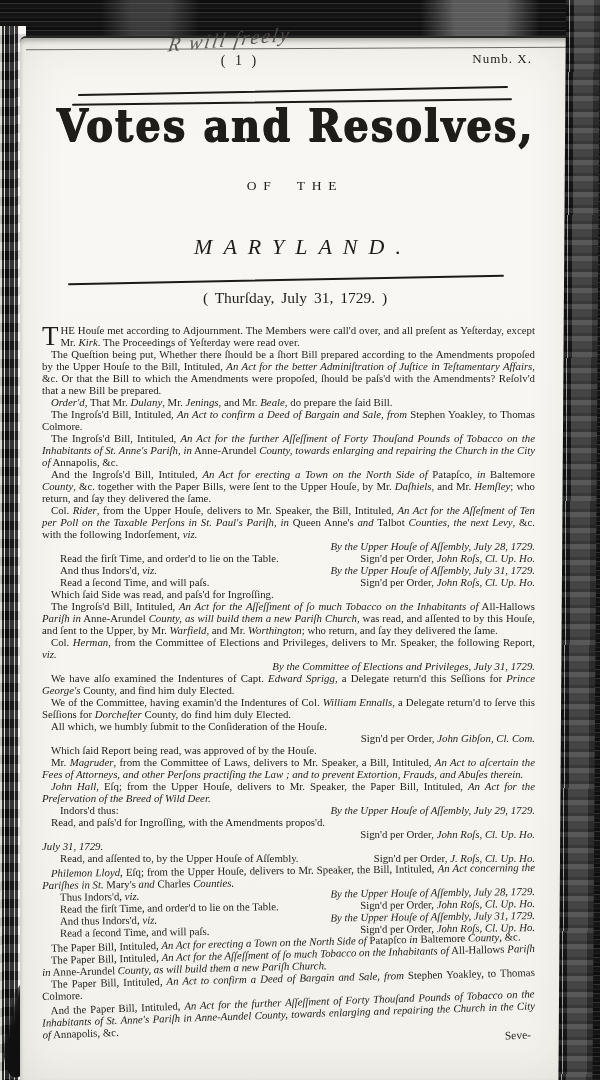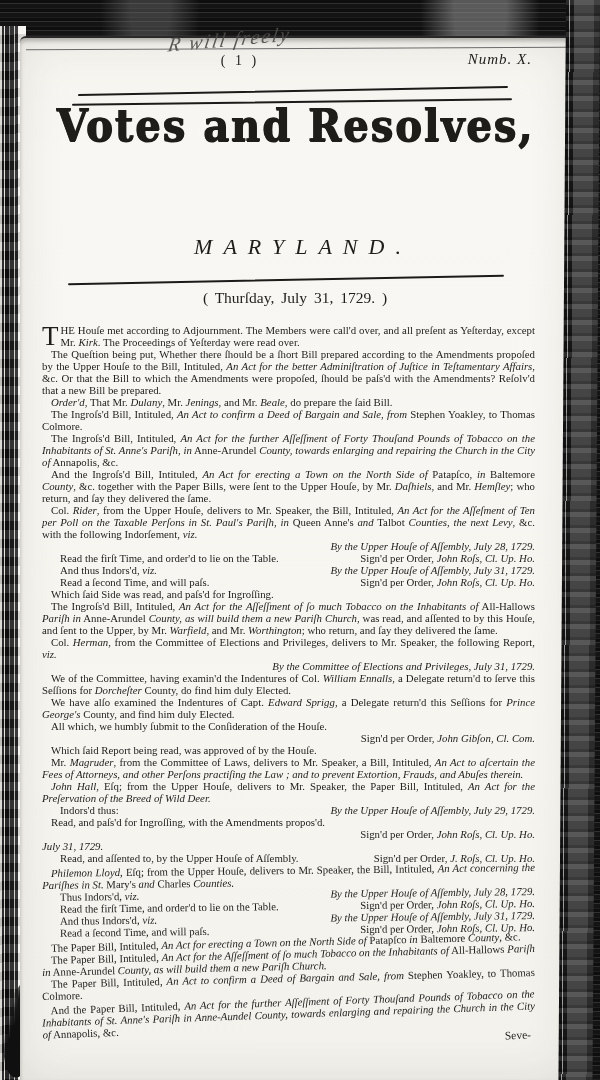--- a/index.html
+++ b/index.html
@@ -41,21 +41,21 @@
   .rule{position:absolute;background:#1c1b19;}
   .rule-top{top:10px;left:6px;right:4px;height:1px;background:#6a6a6a;transform:rotate(-.25deg);}
   .rule-a{top:52px;left:58px;right:62px;height:2px;transform:rotate(-1.1deg);border-radius:2px;}
   .rule-b{top:63px;left:52px;right:58px;height:2px;transform:rotate(-.7deg);border-radius:2px;}
   .rule-c{top:241px;left:48px;right:66px;height:2px;transform:rotate(-1.1deg);border-radius:2px;}
   .handwriting{
     position:absolute;top:-10px;left:148px;font-size:20px;font-style:italic;color:#4e4c48;
     transform:rotate(-5deg) skewX(-14deg);letter-spacing:2px;opacity:.9;white-space:nowrap;
   }
   .folio{position:absolute;top:15px;left:160px;width:120px;text-align:center;font-size:14px;letter-spacing:3px;}
-  .numb{position:absolute;top:13px;right:38px;font-size:15px;letter-spacing:1px;font-style:italic;}
+  .numb{position:absolute;top:13px;right:38px;font-size:13px;letter-spacing:1px;}
   .masthead{
     position:absolute;top:66px;left:0;right:0;text-align:center;
     font-family:"DejaVu Serif",serif;font-weight:bold;font-size:40px;line-height:1.1;
     letter-spacing:2px;transform:scaleY(1.1);
     text-shadow:1.3px 0 0 #1f1d1a, .6px .6px 0 #1f1d1a;
   }
   .ofthe{position:absolute;top:140px;left:0;right:0;text-align:center;font-size:13.5px;letter-spacing:.5em;word-spacing:.7em;}
   .subtitle{position:absolute;top:161px;left:0;right:0;text-align:center;font-size:21.5px;word-spacing:5px;}
   .province{position:absolute;top:196px;left:16px;right:0;text-align:center;font-style:italic;font-size:22px;letter-spacing:.5em;}
   .dateline{position:absolute;top:251px;left:0;right:0;text-align:center;font-size:15.5px;word-spacing:3px;}
@@ -82,20 +82,21 @@
   <div class="blob"></div>
   <div class="page">
     <div class="hdr">
       <div class="rule rule-top"></div>
       <div class="handwriting">R will freely</div>
       <div class="folio">( 1 )</div>
       <div class="numb">Numb. X.</div>
       <div class="rule rule-a"></div>
       <div class="rule rule-b"></div>
       <div class="masthead">Votes and Resolves,</div>
+      <div class="ofthe">OF THE</div>
       <div class="province">MARYLAND.</div>
       <div class="rule rule-c"></div>
       <div class="dateline">( Thurſday, July 31, 1729. )</div>
     </div>
     <div class="body">
         <div class="blk dropcap"><span class="cap">T</span><span>HE Houſe met according to Adjournment.  The Members were call'd over, and all preſent as Yeſterday, except Mr. </span><span class="it">Kirk</span><span>.  The Proceedings of Yeſterday were read over.</span></div>
         <div class="blk para"><span>The Queſtion being put, Whether there ſhould be a ſhort Bill prepared according to the Amendments propoſed by the Upper Houſe to the Bill, Intituled, </span><span class="it">An Act for the better Adminiſtration of Juſtice in Teſtamentary Affairs</span><span>, &amp;c.  Or that the Bill to which the Amendments were propoſed, ſhould be paſs'd with the Amendments?  Reſolv'd that a new Bill be prepared.</span></div>
         <div class="blk para"><span class="it">Order'd</span><span>, That Mr. </span><span class="it">Dulany</span><span>, Mr. </span><span class="it">Jenings</span><span>, and Mr. </span><span class="it">Beale</span><span>, do prepare the ſaid Bill.</span></div>
         <div class="blk para"><span>The Ingroſs'd Bill, Intituled, </span><span class="it">An Act to confirm a Deed of Bargain and Sale, from</span><span> Stephen Yoakley, to Thomas Colmore.</span></div>
         <div class="blk para"><span>The Ingroſs'd Bill, Intituled, </span><span class="it">An Act for the further Aſſeſſment of Forty Thouſand Pounds of Tobacco on the Inhabitants of St. Anne's Pariſh, in</span><span> Anne-Arundel </span><span class="it">County, towards enlarging and repairing the Church in the City of</span><span> Annapolis, &amp;c.</span></div>
@@ -111,22 +112,22 @@
           <span class="r"><span class="it">By the Upper Houſe of Aſſembly, July 31, 1729.</span></span>
         </div>
         <div class="blk split">
           <span class="l"><span>Read a ſecond Time, and will paſs.</span></span>
           <span class="r"><span>Sign'd per Order, </span><span class="it">John Roſs, Cl. Up. Ho.</span></span>
         </div>
         <div class="blk para"><span>Which ſaid Side was read, and paſs'd for Ingroſſing.</span></div>
         <div class="blk para"><span>The Ingroſs'd Bill, Intituled, </span><span class="it">An Act for the Aſſeſſment of ſo much Tobacco on the Inhabitants of</span><span> All-Hallows </span><span class="it">Pariſh in</span><span> Anne-Arundel </span><span class="it">County, as will build them a new Pariſh Church</span><span>, was read, and aſſented to by this Houſe, and ſent to the Upper, by Mr. </span><span class="it">Warfield</span><span>, and Mr. </span><span class="it">Worthington</span><span>; who return, and ſay they delivered the ſame.</span></div>
         <div class="blk para"><span>Col. </span><span class="it">Herman</span><span>, from the Committee of Elections and Privileges, delivers to Mr. Speaker, the following Report, </span><span class="it">viz.</span></div>
         <div class="blk right"><span class="it">By the Committee of Elections and Privileges, July 31, 1729.</span></div>
+        <div class="blk para"><span>We have alſo examined the Indentures of Capt. </span><span class="it">Edward Sprigg</span><span>, a Delegate return'd this Seſſions for </span><span class="it">Prince George's</span><span> County, and find him duly Elected.</span></div>
         <div class="blk para"><span>We of the Committee, having examin'd the Indentures of Col. </span><span class="it">William Ennalls</span><span>, a Delegate return'd to ſerve this Seſſions for </span><span class="it">Dorcheſter</span><span> County, do find him duly Elected.</span></div>
-        <div class="blk para"><span>We have alſo examined the Indentures of Capt. </span><span class="it">Edward Sprigg</span><span>, a Delegate return'd this Seſſions for </span><span class="it">Prince George's</span><span> County, and find him duly Elected.</span></div>
         <div class="blk para"><span>All which, we humbly ſubmit to the Conſideration of the Houſe.</span></div>
         <div class="blk right"><span>Sign'd per Order, </span><span class="it">John Gibſon, Cl. Com.</span></div>
         <div class="blk para"><span>Which ſaid Report being read, was approved of by the Houſe.</span></div>
         <div class="blk para"><span>Mr. </span><span class="it">Magruder</span><span>, from the Committee of Laws, delivers to Mr. Speaker, a Bill, Intituled, </span><span class="it">An Act to aſcertain the Fees of Attorneys, and other Perſons practiſing the Law ; and to prevent Extortion, Frauds, and Abuſes therein.</span></div>
         <div class="blk para"><span class="it">John Hall</span><span>, Eſq; from the Upper Houſe, delivers to Mr. Speaker, the Paper Bill, Intituled, </span><span class="it">An Act for the Preſervation of the Breed of Wild Deer.</span></div>
         <div class="blk split">
           <span class="l"><span>Indors'd thus:</span></span>
           <span class="r"><span class="it">By the Upper Houſe of Aſſembly, July 29, 1729.</span></span>
         </div>
         <div class="blk para"><span>Read, and paſs'd for Ingroſſing, with the Amendments propos'd.</span></div>

